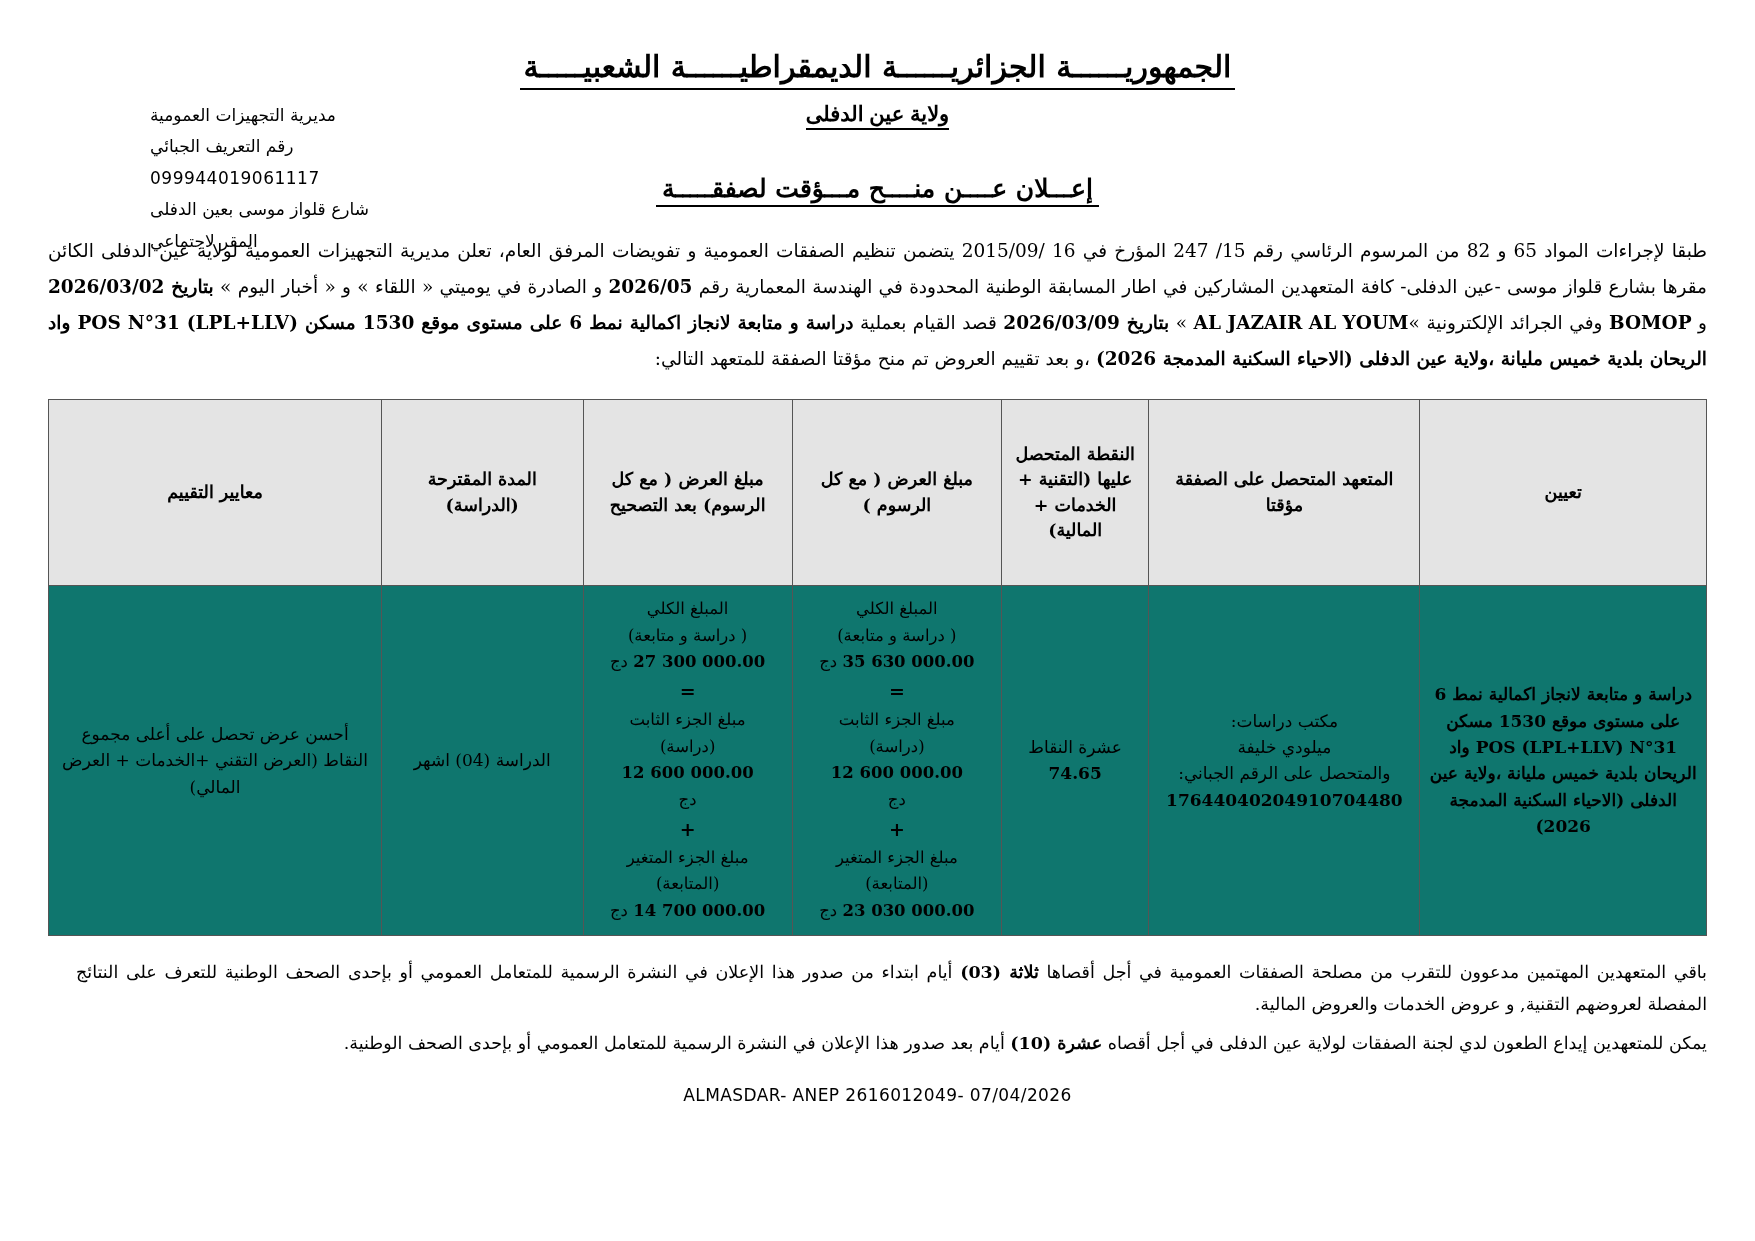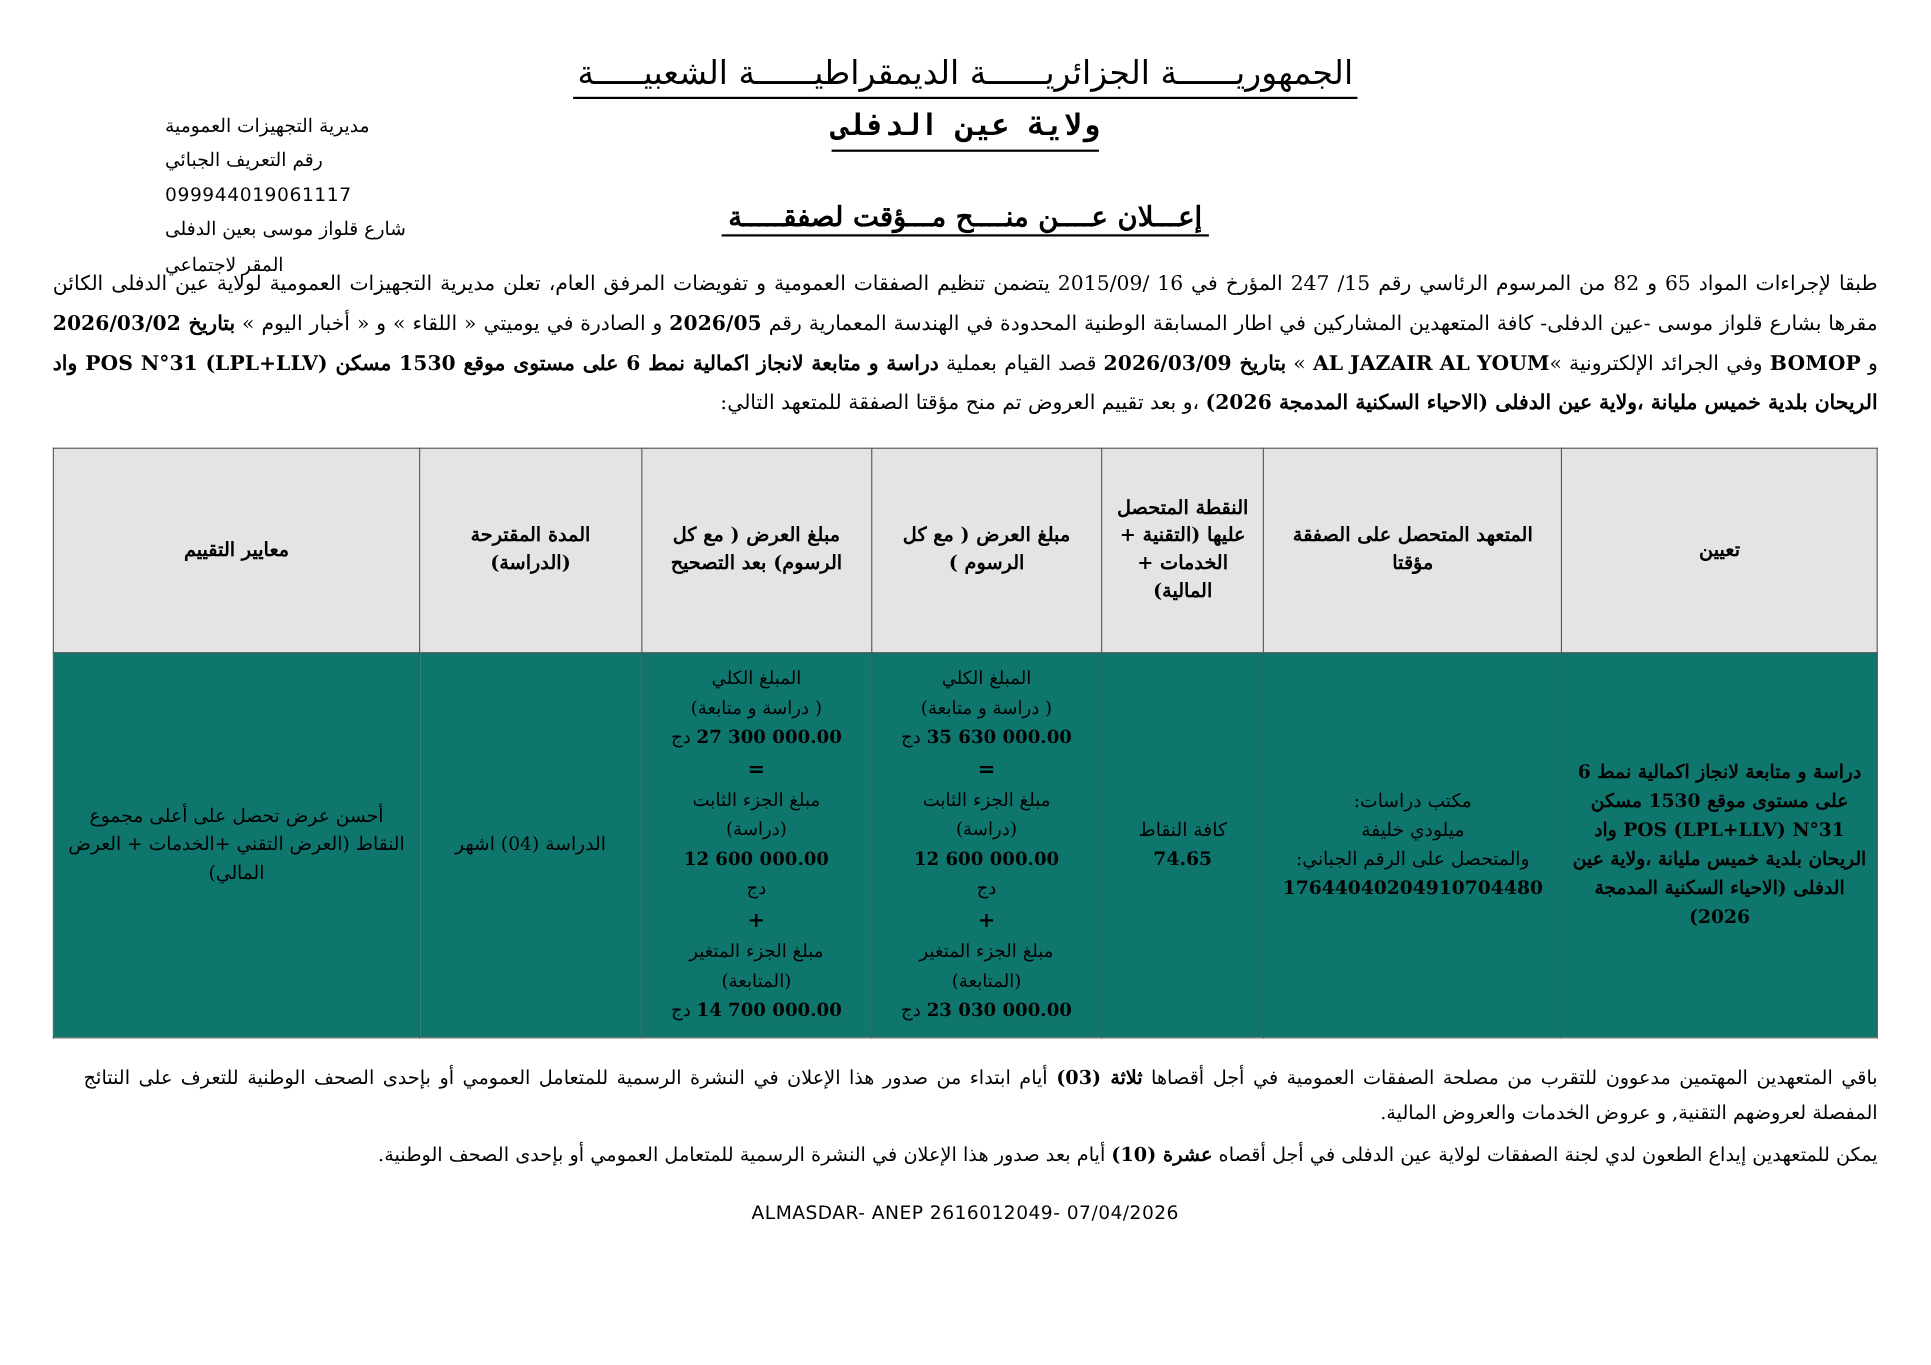--- a/index.html
+++ b/index.html
@@ -21,35 +21,35 @@
     height: 1241px;
     box-sizing: border-box;
     padding: 40px 48px 10px 48px;
     position: relative;
   }
 
   
   .hdr-republic {
     text-align: center;
     font-family: "DejaVu Serif", "Liberation Serif", serif;
-    font-weight: normal;
+    font-weight: bold;
     font-size: 30px;
     letter-spacing: 1px;
     border-bottom: 2.5px solid #000;
     display: inline-block;
     padding: 0 4px 2px 4px;
     line-height: 1.25;
   }
   .hdr-republic-wrap { text-align: center; margin-top: 8px; }
 
   .hdr-wilaya-wrap { text-align: center; margin-top: 10px; }
   .hdr-wilaya {
-    font-family: Liberation Mono, monospace;
-    font-weight: bold;
-    font-size: 27px;
+    font-family: Liberation Sans, sans-serif;
+    font-weight: bold;
+    font-size: 21px;
     border-bottom: 2px solid #000;
     display: inline-block;
     padding-bottom: 1px;
     line-height: 1.3;
   }
 
   .hdr-right-block {
     position: absolute;
     top: 100px;
     left: 150px;
@@ -230,21 +230,21 @@
         <td class="cell-designation">دراسة و متابعة لانجاز اكمالية نمط 6 على مستوى موقع 1530 مسكن POS (LPL+LLV) N°31 واد الريحان  بلدية خميس مليانة ،ولاية عين الدفلى (الاحياء السكنية المدمجة 2026)</td>
 
         <td class="cell-contractor">
           <div>مكتب دراسات:</div>
           <div>ميلودي خليفة</div>
           <div>والمتحصل على الرقم الجباني:</div>
           <div class="nif">17644040204910704480</div>
         </td>
 
         <td class="cell-points">
-          <div>كافة النقاط</div>
+          <div>عشرة النقاط</div>
           <div class="score">74.65</div>
         </td>
 
         <td>
           <div class="money-block">
             <div>المبلغ الكلي</div>
             <div>( دراسة و متابعة)</div>
             <div>
               <span class="amt">35 630 000.00</span>
               <span>دج</span>

